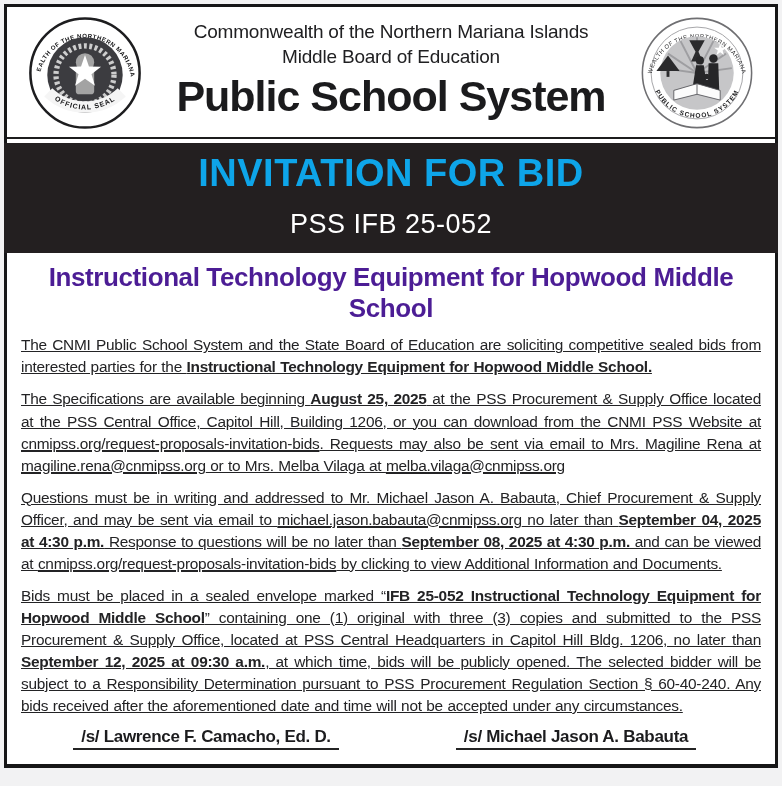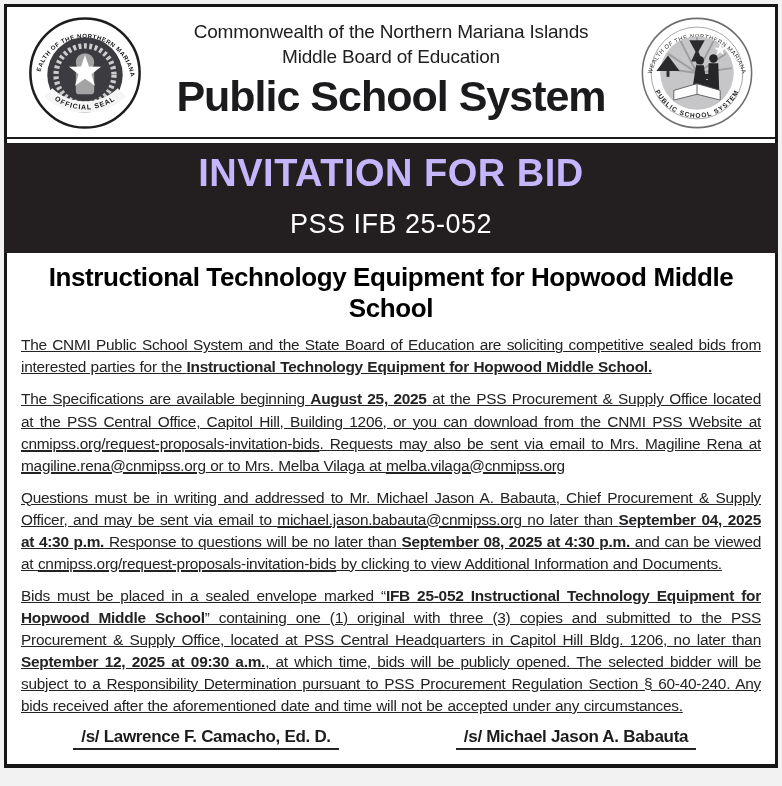--- a/index.html
+++ b/index.html
@@ -32,27 +32,27 @@
     font-size: 43px; font-weight: 700; line-height: 1.08;
     letter-spacing: -1px; margin: 4px 0 7px; color: #1b1b1d;
   }
   .addr { font-size: 16.5px; letter-spacing: -0.2px; color: #242426; }
   
   .banner {
     margin: 4px -3px 0;
     text-align: center;
     padding: 9px 0 13px;
   }
-  .banner-title { color: #c4b5fd; font-size: 38px; font-weight: 700; line-height: 1.15; letter-spacing: 0.5px; }
+  .banner-title { color: #0ea5e9; font-size: 38px; font-weight: 700; line-height: 1.15; letter-spacing: 0.5px; }
   .banner-sub { color: #ffffff; font-size: 27px; font-weight: 400; line-height: 1.2; margin-top: 12px; letter-spacing: 0.5px; }
   
   .content { padding: 7px 14px 8px; color: #232325; }
   h1.notice-heading {
     font-size: 26px; font-weight: 700; text-align: center;
-    margin: 2px 0 10px; color: #000000; letter-spacing: -0.4px; line-height: 1.2;
+    margin: 2px 0 10px; color: #4c1d95; letter-spacing: -0.4px; line-height: 1.2;
   }
   .para {
     font-size: 15.4px; line-height: 1.43; text-align: justify;
     margin: 0 0 10px; letter-spacing: -0.25px; word-spacing: 0.5px; text-decoration: underline;
   }
   .para .b { font-weight: 700; }
   .para .u { text-decoration: underline; text-underline-offset: 2px; }
   
   .sigs { display: flex; margin: 4px 0 6px; }
   .sig { flex: 1 1 50%; text-align: center; }

